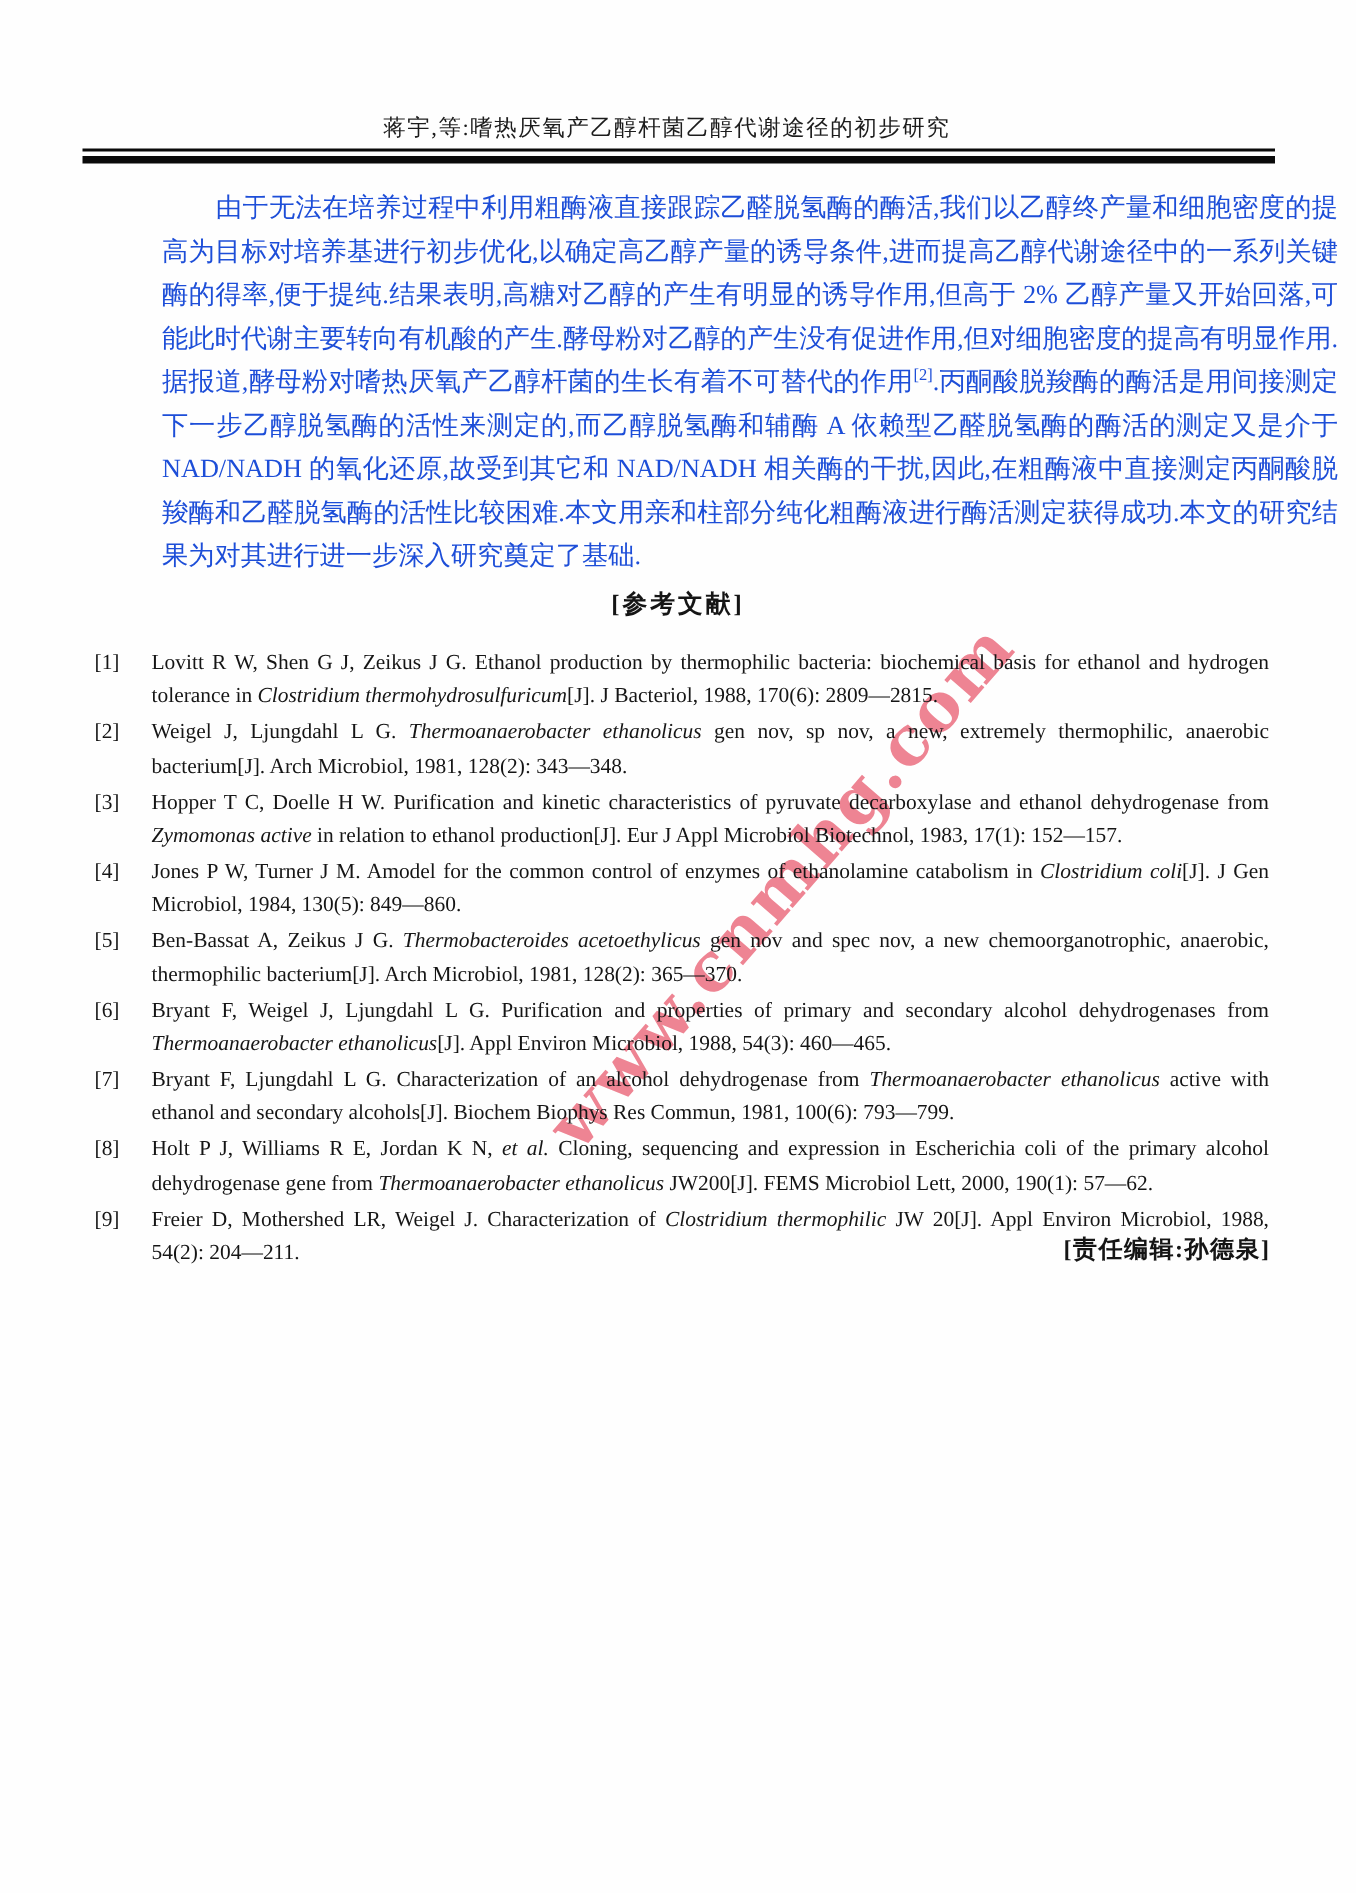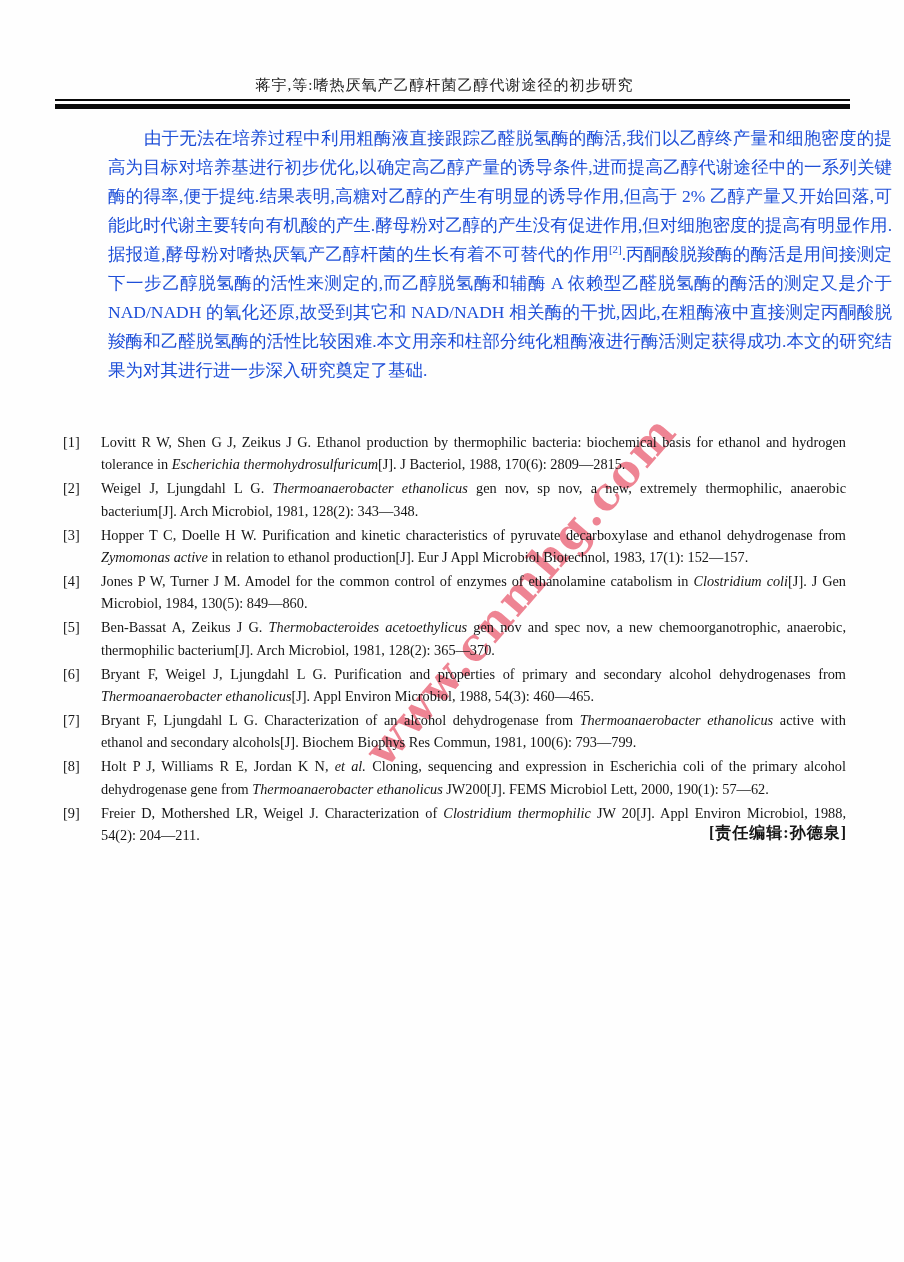--- a/index.html
+++ b/index.html
@@ -81,26 +81,27 @@
 
   <div class="header-rule">
     <div class="thin"></div>
     <div class="thick"></div>
   </div>
 
   <div class="watermark" style="color: rgb(232, 86, 106);">www.cnmhg.com</div>
 
   <p class="body-para"><span>由于无法在培养过程中利用粗酶液直接跟踪乙醛脱氢酶的酶活,我们以乙醇终产量和细胞密度的提高为目标对培养基进行初步优化,以确定高乙醇产量的诱导条件,进而提高乙醇代谢途径中的一系列关键酶的得率,便于提纯.结果表明,高糖对乙醇的产生有明显的诱导作用,但高于 2% 乙醇产量又开始回落,可能此时代谢主要转向有机酸的产生.酵母粉对乙醇的产生没有促进作用,但对细胞密度的提高有明显作用.据报道,酵母粉对嗜热厌氧产乙醇杆菌的生长有着不可替代的作用</span><sup>[2]</sup><span>.丙酮酸脱羧酶的酶活是用间接测定下一步乙醇脱氢酶的活性来测定的,而乙醇脱氢酶和辅酶 A 依赖型乙醛脱氢酶的酶活的测定又是介于 NAD/NADH 的氧化还原,故受到其它和 NAD/NADH 相关酶的干扰,因此,在粗酶液中直接测定丙酮酸脱羧酶和乙醛脱氢酶的活性比较困难.本文用亲和柱部分纯化粗酶液进行酶活测定获得成功.本文的研究结果为对其进行进一步深入研究奠定了基础.</span></p>
 
+  <div class="ref-heading">[参考文献]</div>
 
   <ol class="ref-list">
 
       <li class="ref-item">
         <span class="ref-label">[1]</span>
-        <span class="ref-text">Lovitt R W, Shen G J, Zeikus J G. Ethanol production by thermophilic bacteria: biochemical basis for ethanol and hydrogen tolerance in <i>Escherichia thermohydrosulfuricum</i>[J]. J Bacteriol, 1988, 170(6): 2809—2815.</span>
+        <span class="ref-text">Lovitt R W, Shen G J, Zeikus J G. Ethanol production by thermophilic bacteria: biochemical basis for ethanol and hydrogen tolerance in <i>Clostridium thermohydrosulfuricum</i>[J]. J Bacteriol, 1988, 170(6): 2809—2815.</span>
       </li>
 
       <li class="ref-item">
         <span class="ref-label">[2]</span>
         <span class="ref-text">Weigel J, Ljungdahl L G. <i>Thermoanaerobacter ethanolicus</i> gen nov, sp nov, a new, extremely thermophilic, anaerobic bacterium[J]. Arch Microbiol, 1981, 128(2): 343—348.</span>
       </li>
 
       <li class="ref-item">
         <span class="ref-label">[3]</span>
         <span class="ref-text">Hopper T C, Doelle H W. Purification and kinetic characteristics of pyruvate decarboxylase and ethanol dehydrogenase from <i>Zymomonas active</i> in relation to ethanol production[J]. Eur J Appl Microbiol Biotechnol, 1983, 17(1): 152—157.</span>

